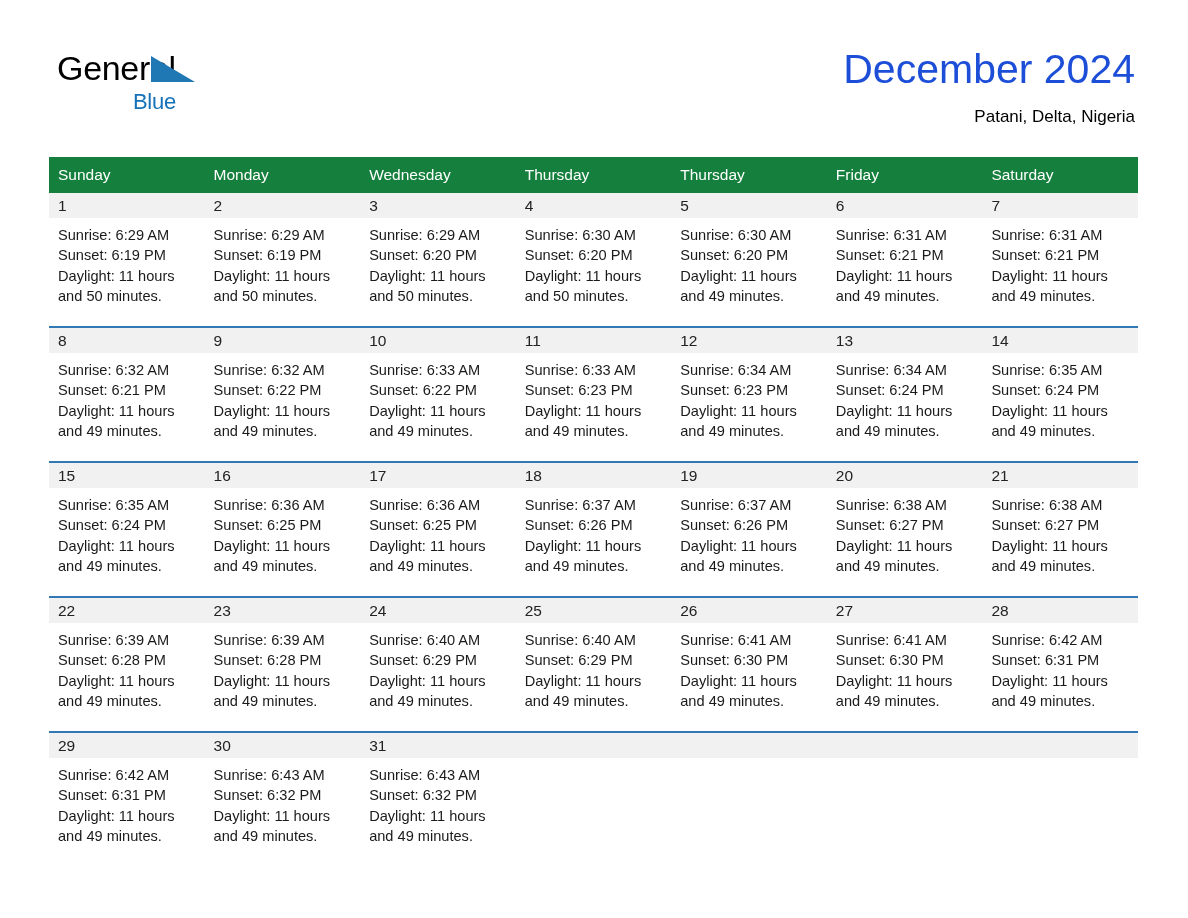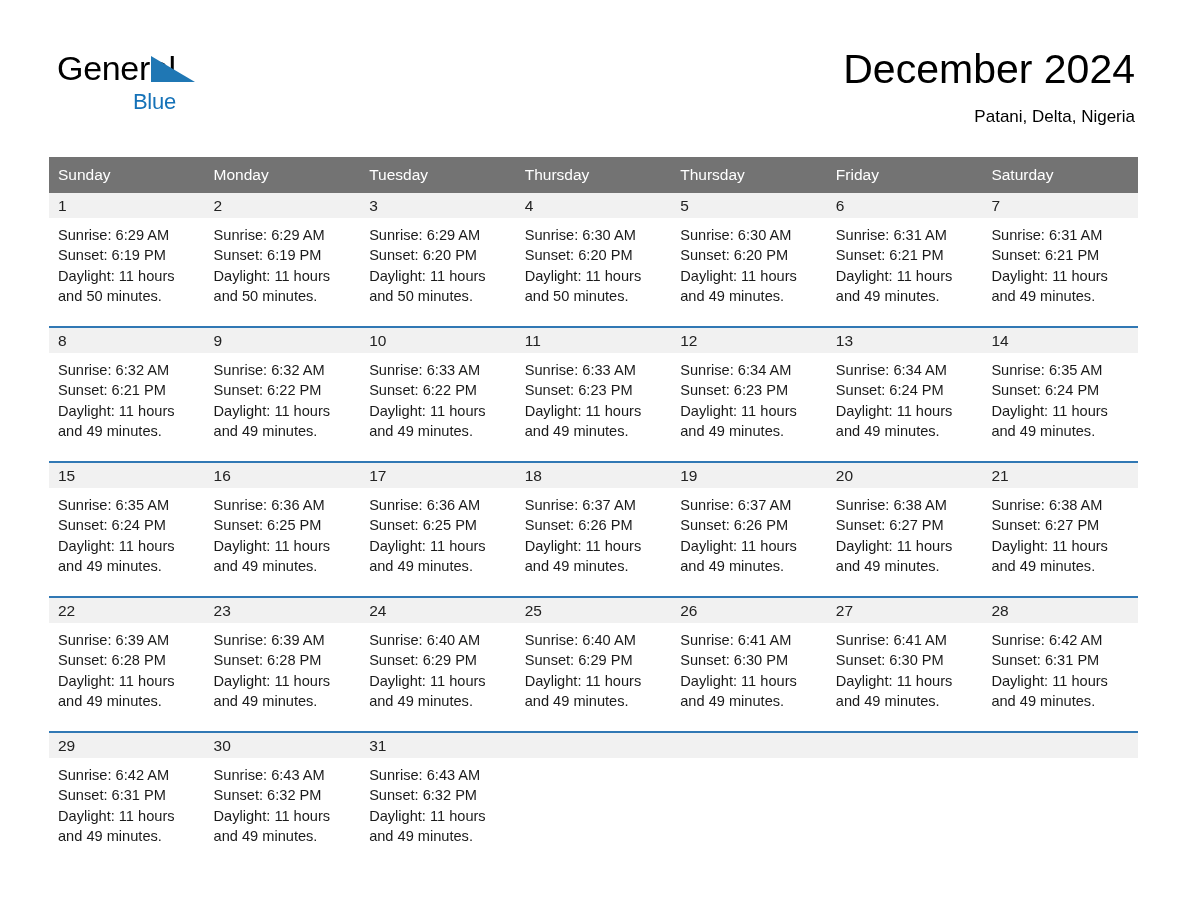--- a/index.html
+++ b/index.html
@@ -72,21 +72,21 @@
 
   .title-block {
     position: absolute;
     right: 53px;
     top: 44px;
     text-align: right;
   }
   .month-title {
     font-size: 41px;
     font-weight: normal;
-    color: #000000;
+    color: #1d4ed8;
     line-height: 50px;
     white-space: nowrap;
   }
   .location {
     font-size: 17px;
     font-weight: normal;
     color: #000000;
     line-height: 30px;
     margin-top: 8px;
     white-space: nowrap;
@@ -97,21 +97,21 @@
     position: absolute;
     left: 49px;
     top: 157px;
     width: 1089px;
     border-collapse: collapse;
     table-layout: fixed;
   }
   .calendar col { width: 155.57px; }
 
   .calendar thead th {
-    background: #737373;
+    background: #15803d;
     color: #ffffff;
     font-size: 15.5px;
     font-weight: normal;
     text-align: left;
     padding: 8px 0 9px 9px;
     height: 19px;
     vertical-align: middle;
   }
 
   .week-row > td {
@@ -190,21 +190,21 @@
         <col>
         <col>
         <col>
         <col>
         <col>
     </colgroup>
     <thead>
       <tr>
         <th>Sunday</th>
         <th>Monday</th>
-        <th>Tuesday</th>
+        <th>Wednesday</th>
         <th>Thursday</th>
         <th>Thursday</th>
         <th>Friday</th>
         <th>Saturday</th>
       </tr>
     </thead>
     <tbody>
 
       <tr class="week-row first">
         <td>

